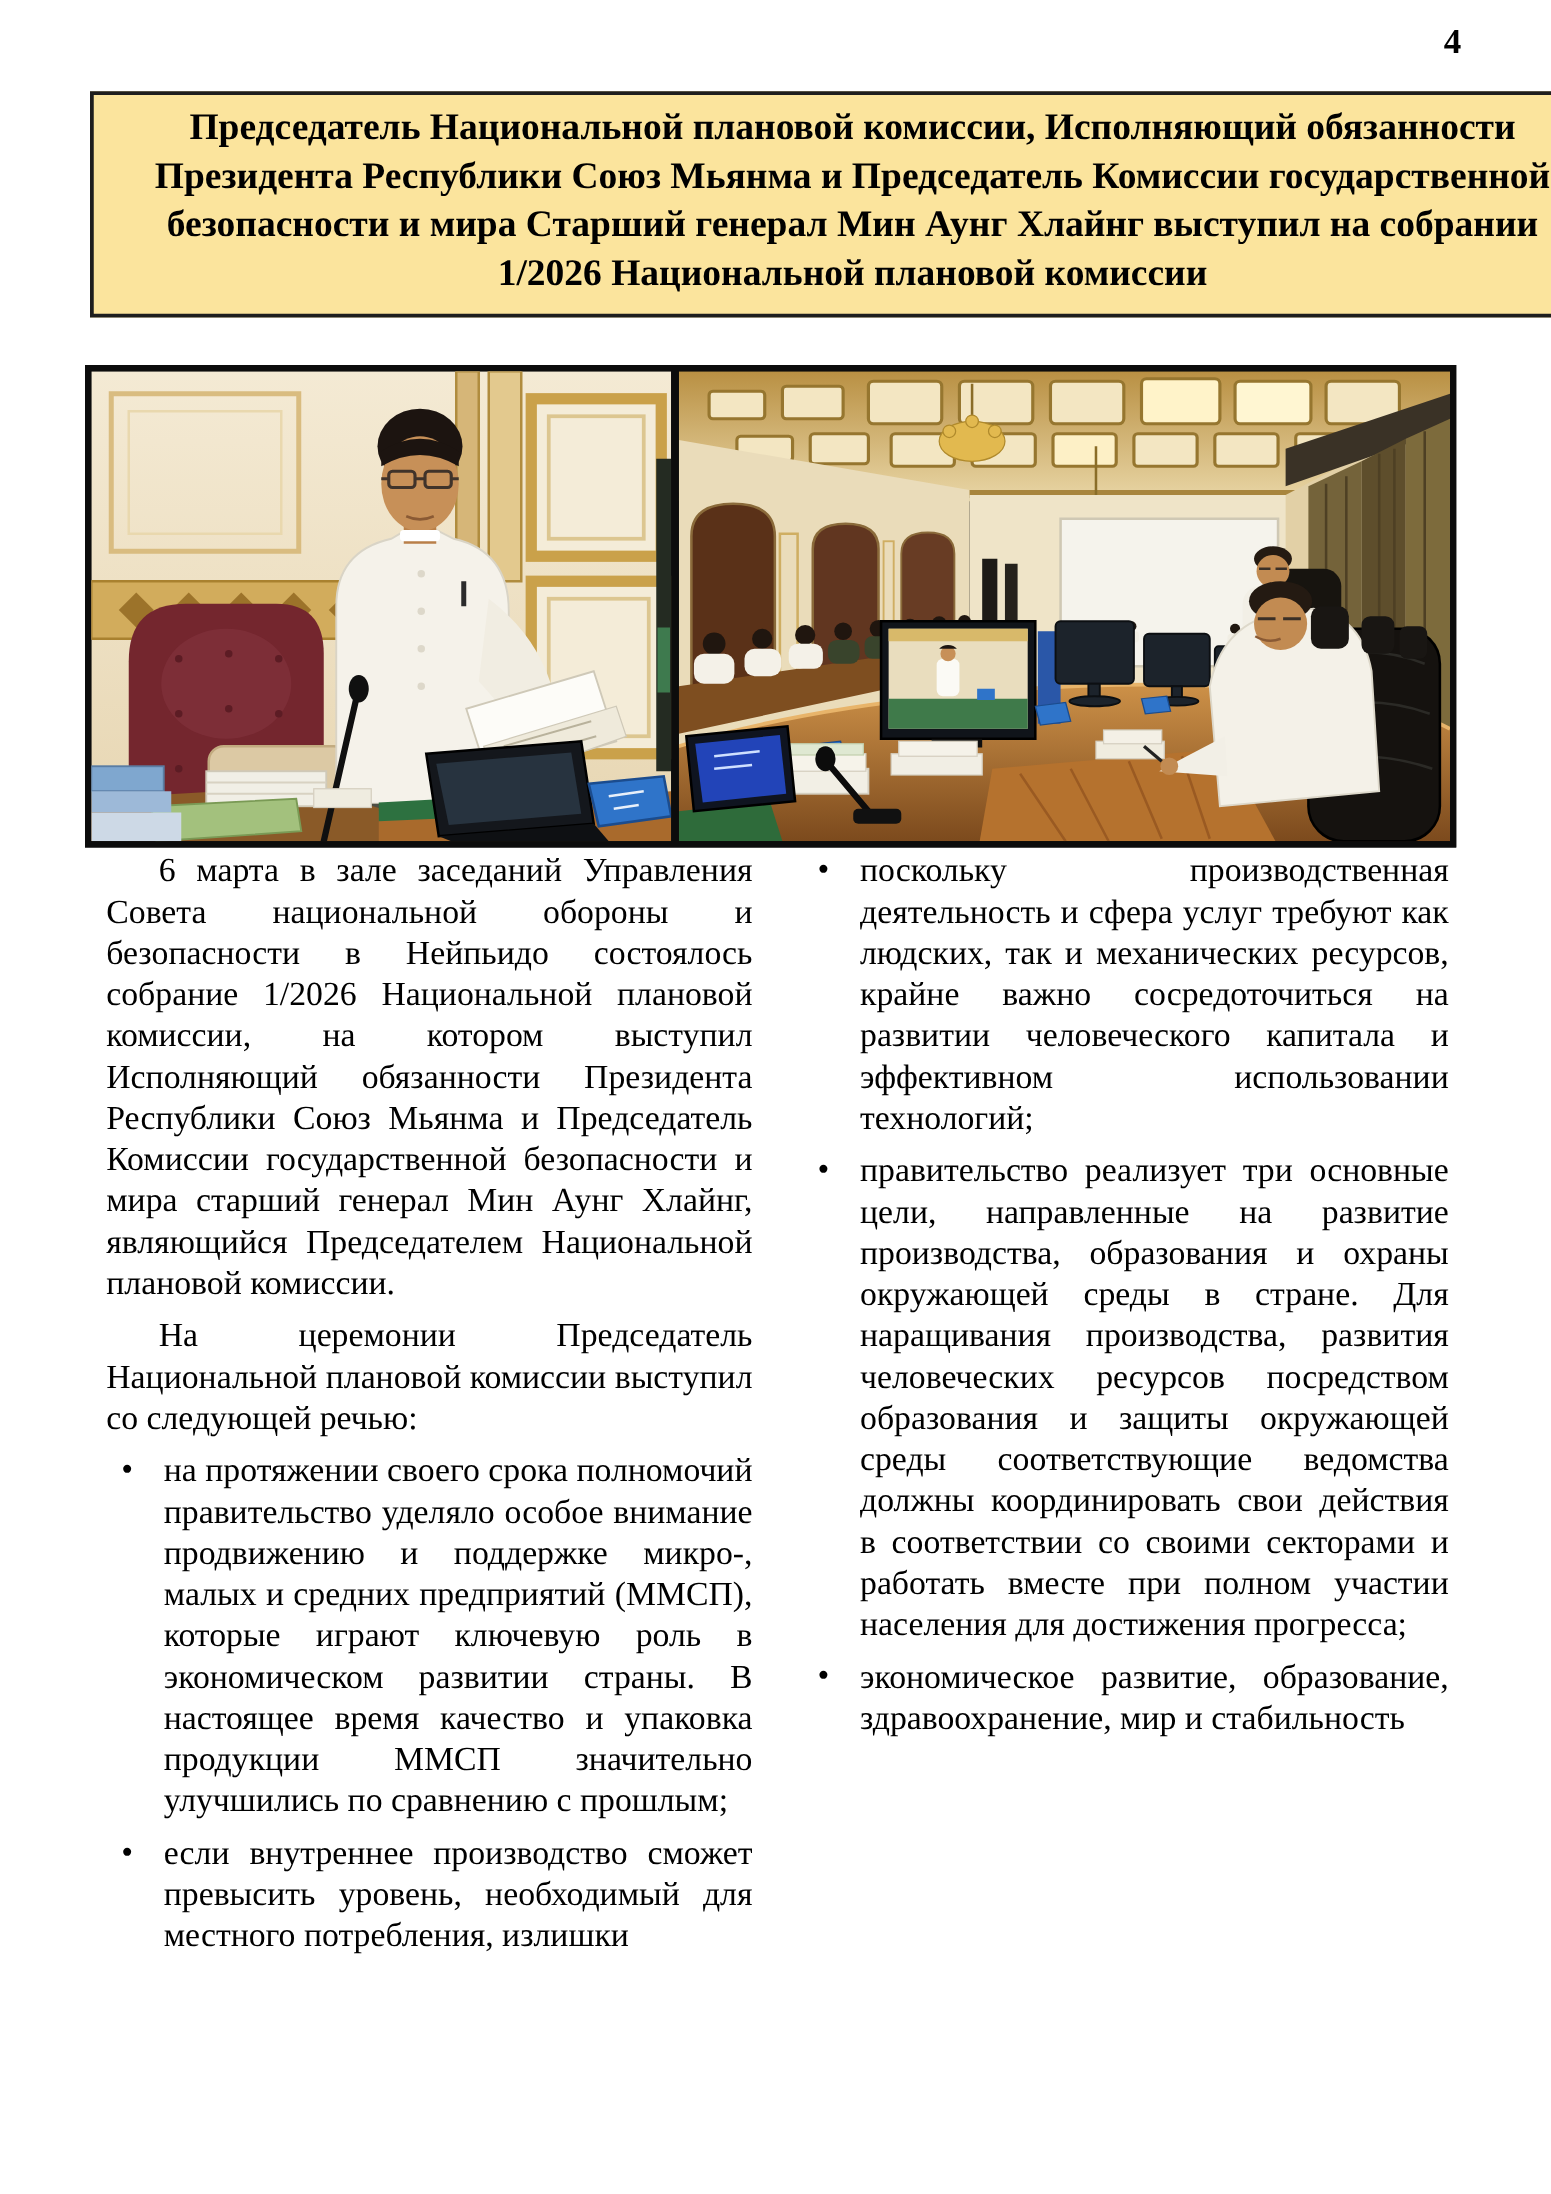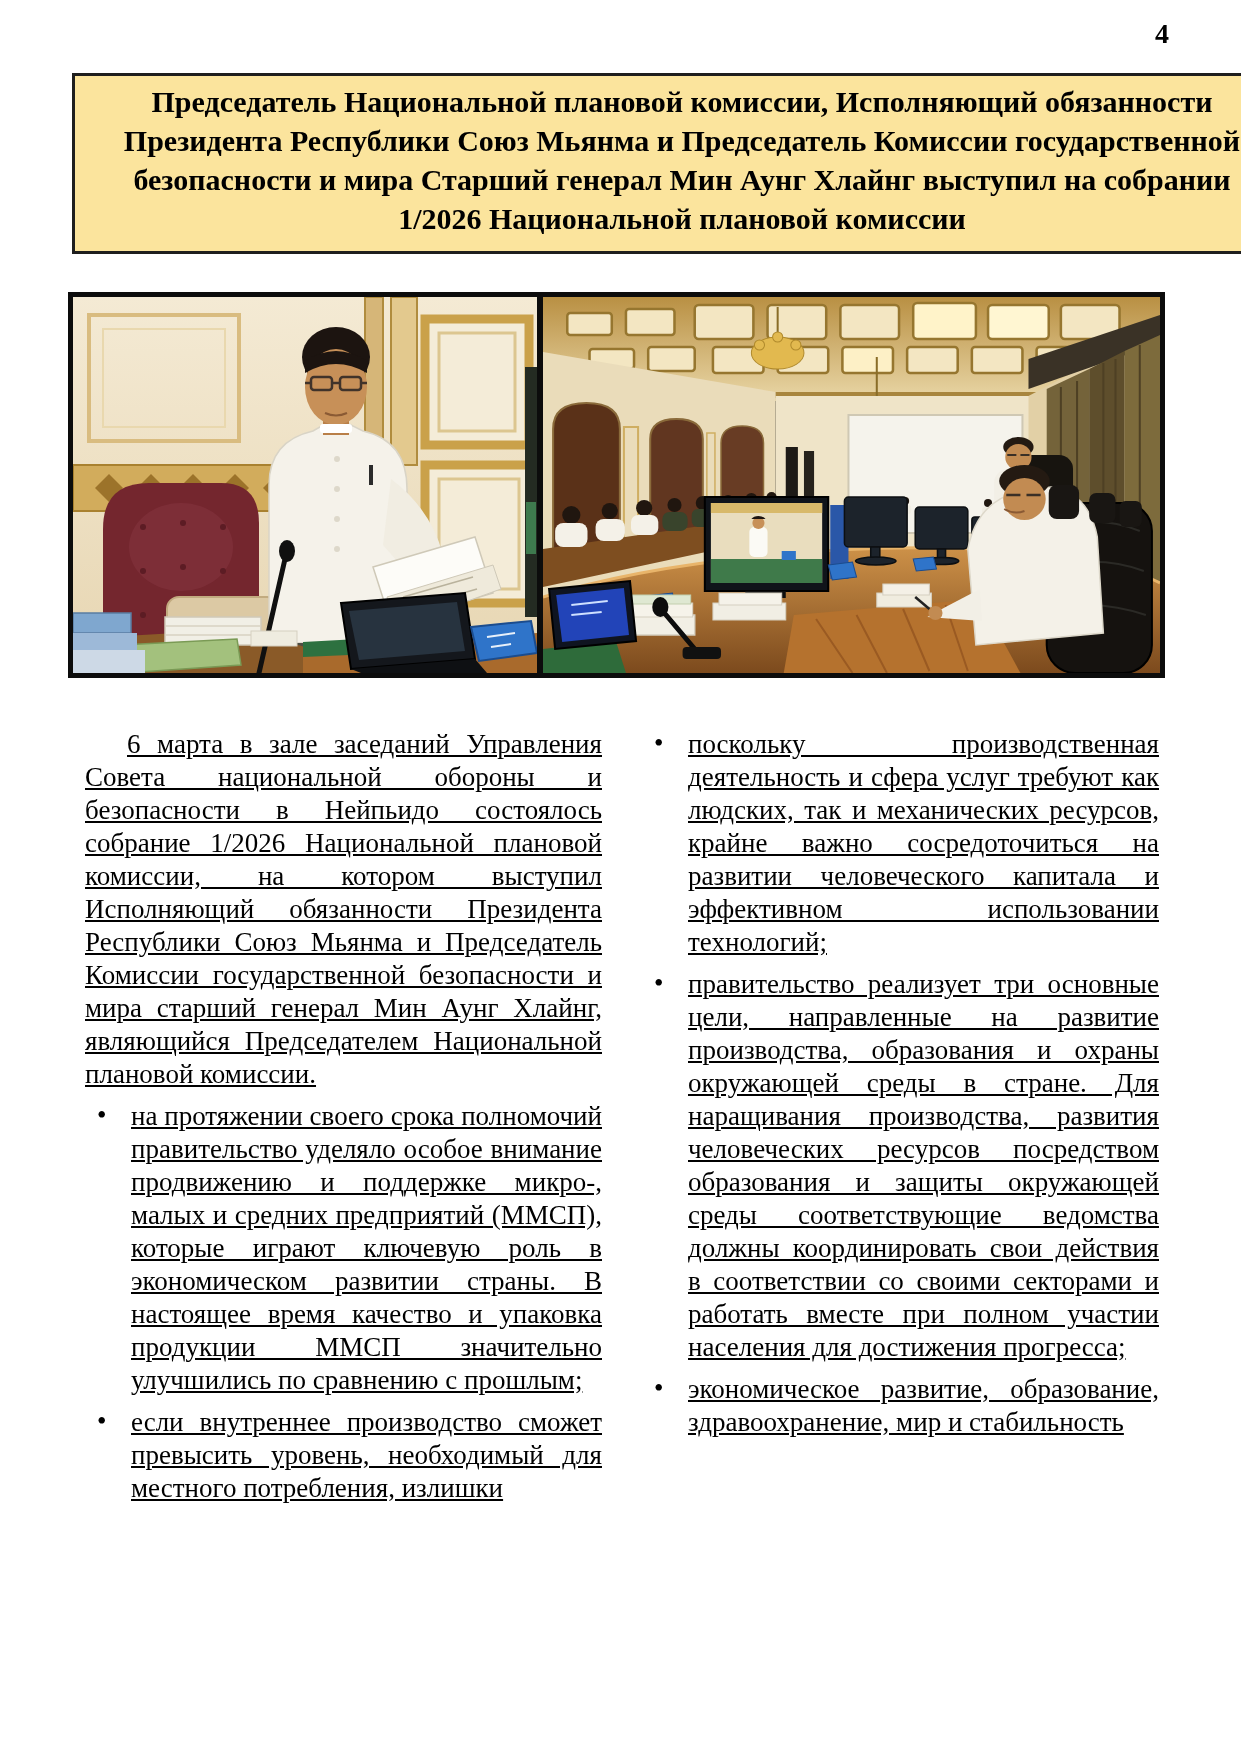--- a/index.html
+++ b/index.html
@@ -34,23 +34,23 @@
     background:#0c0c0c;
     border:5px solid #0c0c0c;
     display:flex; gap:6px;
   }
   .photo { height:100%; overflow:hidden; }
   .photo-left  { width:464px; }
   .photo-right { flex:1; }
   .photo svg { display:block; width:100%; height:100%; }
 
   .columns {
-    position:absolute; left:85px; top:728px;
+    position:absolute; left:85px; top:680px;
     width:1074px;
-    display:flex; gap:40px;text-decoration:underline;
+    display:flex; gap:40px;
   }
   .col { width:517px; }
   .para {
     font-size:27px; line-height:33px;
     text-align:justify;
     margin:0 0 9px 0;
   }
   .para.indent { text-indent:42px; }
   .para.plain  { padding-left:46px; }
   .para.bullet { position:relative; padding-left:46px; }
@@ -369,20 +369,21 @@
         <rect x="540" y="196" width="26" height="30" rx="7"></rect>
         <rect x="570" y="204" width="22" height="26" rx="6"></rect>
       </g>
     </svg>
   </div>
 </figure>
 
 <div class="columns">
   <div class="col">
       <p class="para indent">6 марта в зале заседаний Управления Совета национальной обороны и безопасности в Нейпьидо состоялось собрание 1/2026 Национальной плановой комиссии, на котором выступил Исполняющий обязанности Президента Республики Союз Мьянма и Председатель Комиссии государственной безопасности и мира старший генерал Мин Аунг Хлайнг, являющийся Председателем Национальной плановой комиссии.</p>
+      <p class="para indent">На церемонии Председатель Национальной плановой комиссии выступил со следующей речью:</p>
       <p class="para bullet"><span class="dot">•</span>на протяжении своего срока полномочий правительство уделяло особое внимание продвижению и поддержке микро-, малых и средних предприятий (ММСП), которые играют ключевую роль в экономическом развитии страны. В настоящее время качество и упаковка продукции ММСП значительно улучшились по сравнению с прошлым;</p>
       <p class="para bullet"><span class="dot">•</span>если внутреннее производство сможет превысить уровень, необходимый для местного потребления, излишки</p>
     </div>
   <div class="col">
       <p class="para bullet"><span class="dot">•</span>поскольку производственная деятельность и сфера услуг требуют как людских, так и механических ресурсов, крайне важно сосредоточиться на развитии человеческого капитала и эффективном использовании технологий;</p>
       <p class="para bullet"><span class="dot">•</span>правительство реализует три основные цели, направленные на развитие производства, образования и охраны окружающей среды в стране. Для наращивания производства, развития человеческих ресурсов посредством образования и защиты окружающей среды соответствующие ведомства должны координировать свои действия в соответствии со своими секторами и работать вместе при полном участии населения для достижения прогресса;</p>
       <p class="para bullet"><span class="dot">•</span>экономическое развитие, образование, здравоохранение, мир и стабильность</p>
     </div>
 </div>
 

